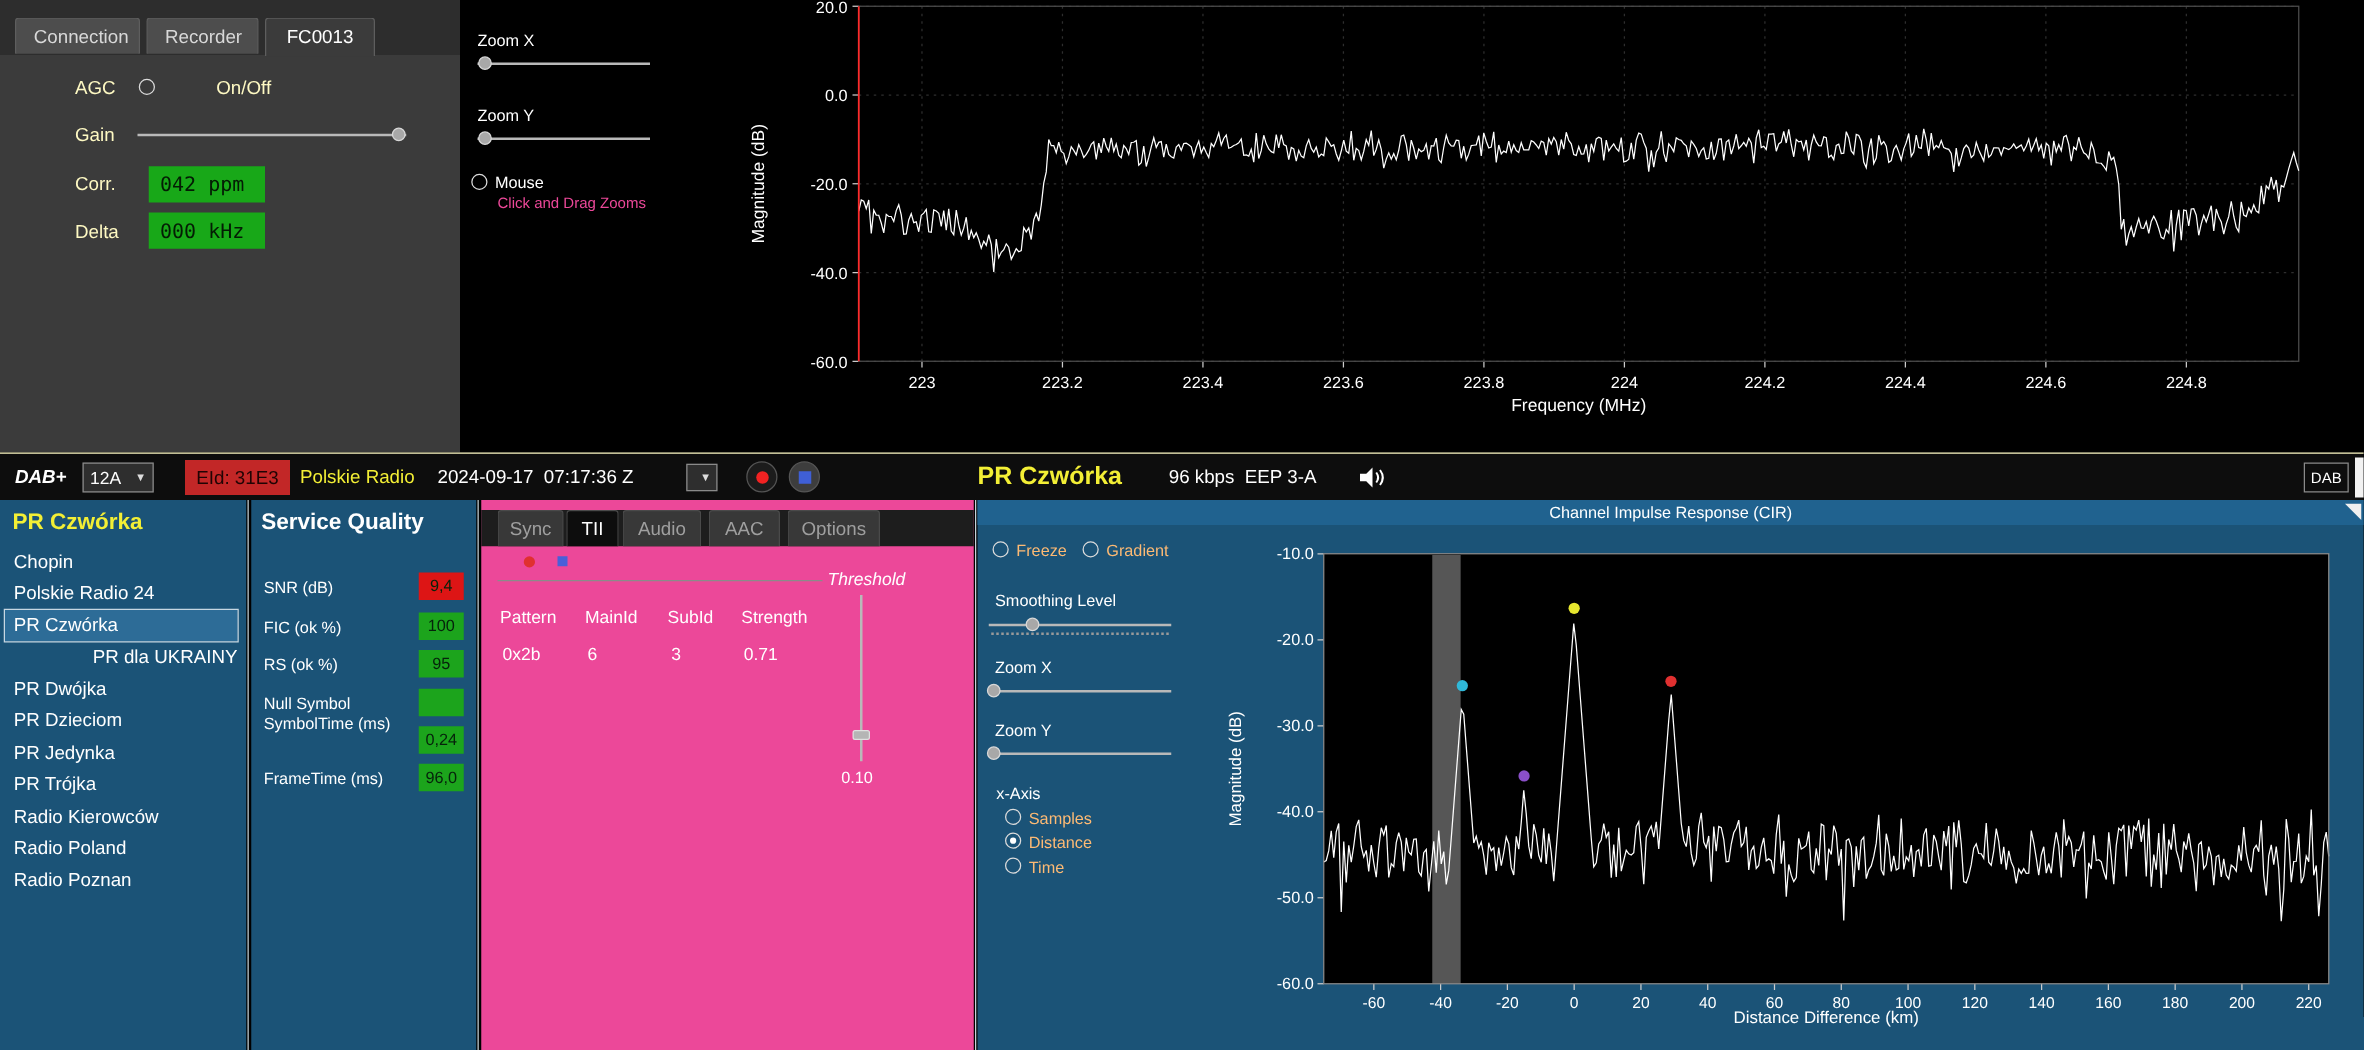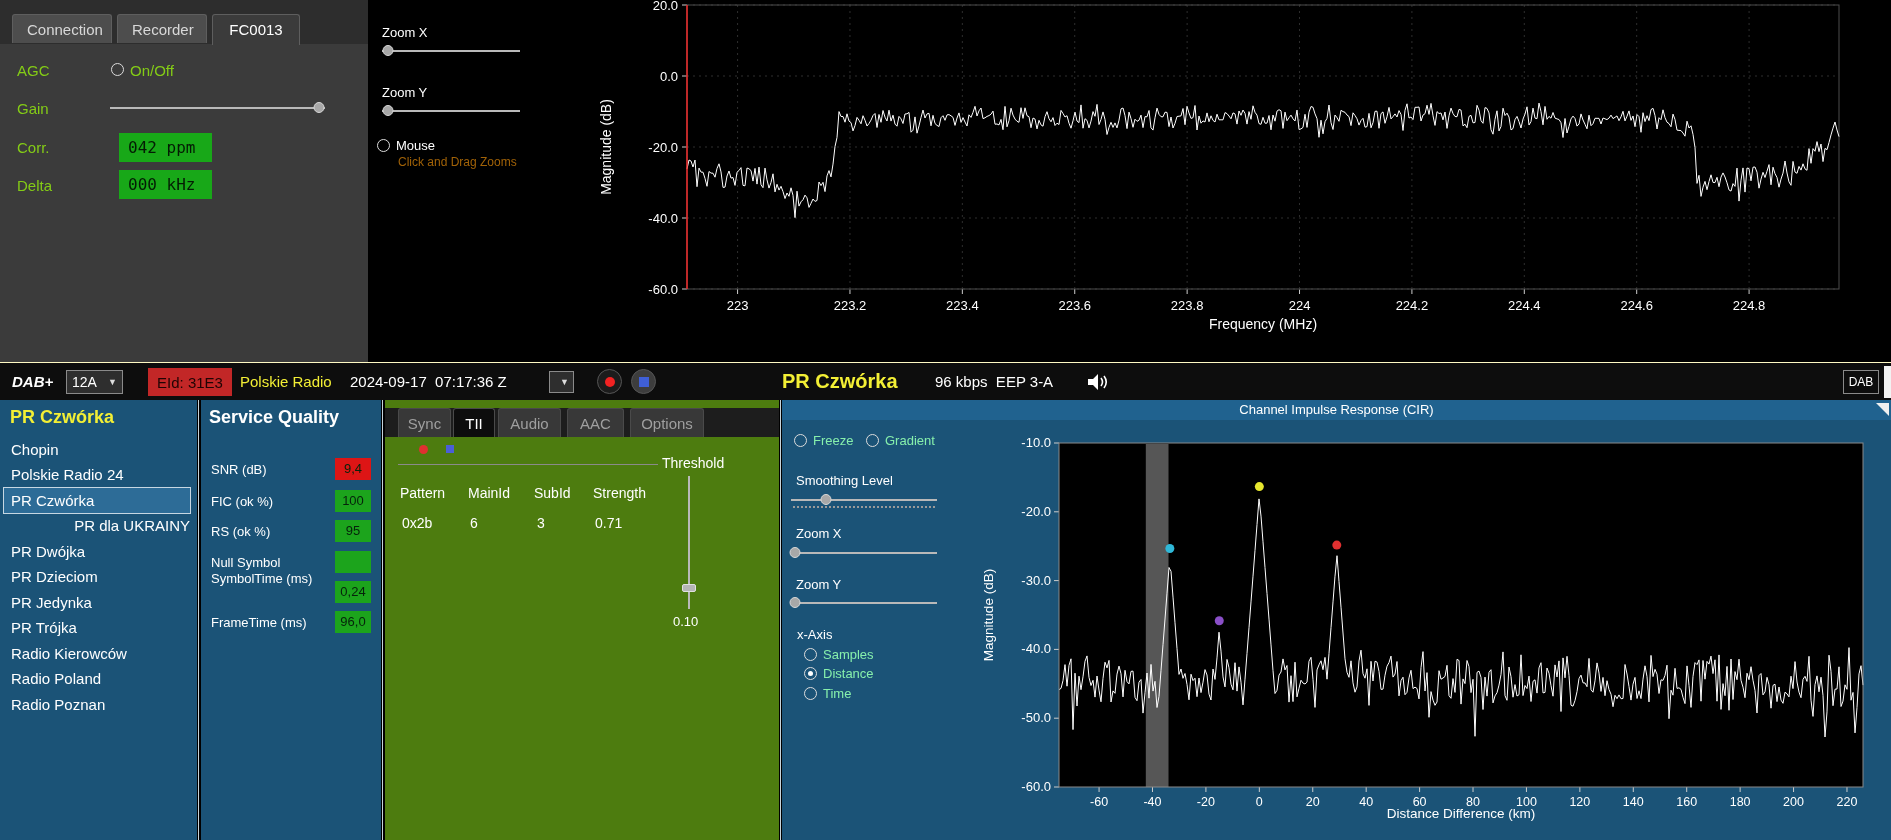--- a/index.html
+++ b/index.html
@@ -1,18 +1,18 @@
 <!DOCTYPE html>
 <html><head>
 <meta charset="utf-8">
 <style>
   html,body{margin:0;padding:0;background:#000;}
   body{width:1891px;height:840px;overflow:hidden;font-family:"Liberation Sans",sans-serif;position:relative;}
   .abs{position:absolute;}
-  .lbl{color:#84cc16;font-size:15px;}
+  .lbl{color:#fef9c3;font-size:15px;margin-left:43px;}
   .lbl13{color:#fff;font-size:13px;}
   
   #tuner{position:absolute;left:0;top:0;width:368px;height:362px;background:#3b3b3b;}
   #tuner .tabstrip{position:absolute;left:0;top:0;width:100%;height:44px;background:#2d2d2d;}
   .tab{position:absolute;top:14px;height:29px;line-height:29px;padding:0 14px;background:#4d4d4d;color:#d8d8d8;
        font-size:15px;border:1px solid #5e5e5e;border-bottom:none;border-radius:3px 3px 0 0;box-sizing:border-box;}
   .tab.active{background:#3b3b3b;color:#fff;height:31px;}
   .green-box{position:absolute;width:93px;height:29px;color:#041c04;font-family:"DejaVu Sans Mono",monospace;
        font-size:16px;display:flex;align-items:center;padding-left:9px;box-sizing:border-box;}
   
@@ -36,31 +36,31 @@
   .combo .arr{font-size:9px;color:#ddd;margin-left:6px;}
   .roundbtn{position:absolute;width:25px;height:25px;border-radius:50%;border:1px solid #555;background:#1c1c1c;display:flex;align-items:center;justify-content:center;box-sizing:border-box;}
   
   #bottom{position:absolute;left:0;top:400px;width:1891px;height:440px;background:#000;}
   .bluepanel{position:absolute;top:0;height:440px;background:#1b5377;}
   .divider{position:absolute;top:0;height:440px;width:1px;background:#c6d3da;}
   .svc-item{position:absolute;left:4px;width:186px;height:25px;line-height:25px;padding-left:7px;color:#fff;font-size:15px;box-sizing:border-box;white-space:nowrap;overflow:hidden;}
   .svc-item.selected{background:#2d6c97;outline:1px solid #c7d7e2;}
   .q-badge{position:absolute;right:10px;width:36px;height:22px;line-height:22px;text-align:center;color:#06230b;font-size:13px;}
   
-  #tii{position:absolute;top:0;left:385px;width:394px;height:440px;background:#4d7c0f;}
+  #tii{position:absolute;top:0;left:385px;width:394px;height:440px;background:#ec4899;}
   #tii .tabstrip{position:absolute;left:0;top:8px;width:100%;height:29px;background:#1d1d1d;}
   .ttab{position:absolute;top:0;height:29px;line-height:29px;text-align:center;background:#383838;color:#9f9f9f;font-size:15px;border:1px solid #4a4a4a;border-bottom:none;border-radius:3px 3px 0 0;box-sizing:border-box;}
   .ttab.active{background:#0d0d0d;color:#fff;}
   .tii-txt{position:absolute;color:#fff;font-size:14px;white-space:nowrap;}
   
   #cir{position:absolute;top:0;left:782px;width:1109px;height:440px;background:#1b5377;}
   #cir-titlebar{position:absolute;left:0;top:0;width:100%;height:20px;background:#20628f;color:#fff;font-size:13px;text-align:center;line-height:20px;}
   #cir-corner{position:absolute;right:2px;top:3px;width:0;height:0;border-top:13px solid #f0f0f0;border-left:13px solid transparent;}
   .cir-lbl{position:absolute;color:#fff;font-size:13px;white-space:nowrap;}
-  .rgroup{position:absolute;display:flex;align-items:center;gap:6px;color:#86efac;font-size:13px;white-space:nowrap;}
+  .rgroup{position:absolute;display:flex;align-items:flex-start;gap:6px;color:#fdba74;font-size:13px;white-space:nowrap;}
 </style>
 </head>
 <body>
 
 <div id="tuner">
   <div class="tabstrip">
     <div class="tab" style="left:12px;width:100px;text-align:center;">Connection</div>
     <div class="tab" style="left:117px;width:90px;text-align:center;">Recorder</div>
     <div class="tab active" style="left:212px;width:88px;text-align:center;">FC0013</div>
   </div>
@@ -87,21 +87,21 @@
     <div class="track"></div>
     <div class="thumb" style="left:4%;"></div>
   </div>
   <div class="abs lbl13" style="left:14px;top:85px;">Zoom Y</div>
   <div class="hslider" style="left:14px;top:104px;width:138px;">
     <div class="track"></div>
     <div class="thumb" style="left:4%;"></div>
   </div>
   <span class="radio abs" style="left:9px;top:139px;"></span>
   <div class="abs lbl13" style="left:28px;top:138px;">Mouse</div>
-  <div class="abs" style="left:30px;top:155px;color:#a16207;font-size:12px;text-align:right;">Click and Drag Zooms</div>
+  <div class="abs" style="left:30px;top:155px;color:#ec4899;font-size:12px;text-align:right;">Click and Drag Zooms</div>
 
   <svg id="spectrum-svg" width="1523" height="362" style="position:absolute;left:0;top:0;display:block;">
       <line x1="369.5756097560992" y1="5" x2="369.5756097560992" y2="289" stroke="#2e2e2e" stroke-dasharray="2,4"></line>
       <line x1="369.5756097560992" y1="289" x2="369.5756097560992" y2="294" stroke="#cccccc"></line>
       <text x="369.5756097560992" y="310" font-size="13" text-anchor="middle" fill="#ffffff">223</text>
       <line x1="481.96585365853116" y1="5" x2="481.96585365853116" y2="289" stroke="#2e2e2e" stroke-dasharray="2,4"></line>
       <line x1="481.96585365853116" y1="289" x2="481.96585365853116" y2="294" stroke="#cccccc"></line>
       <text x="481.96585365853116" y="310" font-size="13" text-anchor="middle" fill="#ffffff">223.2</text>
       <line x1="594.3560975609792" y1="5" x2="594.3560975609792" y2="289" stroke="#2e2e2e" stroke-dasharray="2,4"></line>
       <line x1="594.3560975609792" y1="289" x2="594.3560975609792" y2="294" stroke="#cccccc"></line>
@@ -238,21 +238,21 @@
     <div class="tii-txt" style="left:149px;top:85px;">SubId</div>
     <div class="tii-txt" style="left:208px;top:85px;">Strength</div>
 
     <div>
       <div class="tii-txt" style="left:17px;top:115px;">0x2b</div>
       <div class="tii-txt" style="left:85px;top:115px;">6</div>
       <div class="tii-txt" style="left:152px;top:115px;">3</div>
       <div class="tii-txt" style="left:210px;top:115px;">0.71</div>
     </div>
 
-    <div class="tii-txt" style="left:277px;top:55px;">Threshold</div>
+    <div class="tii-txt" style="left:277px;top:55px;font-style:italic;">Threshold</div>
     <div class="vslider" style="left:297px;top:76px;height:133px;">
       <div class="vtrack"></div>
       <div class="vthumb" style="top:112px;"></div>
     </div>
     <div class="tii-txt" style="left:288px;top:214px;font-size:13px;">0.10</div>
   </div>
   <div class="divider" style="left:780px;"></div>
 
   <div id="cir">
     <div id="cir-titlebar">Channel Impulse Response (CIR)</div>

